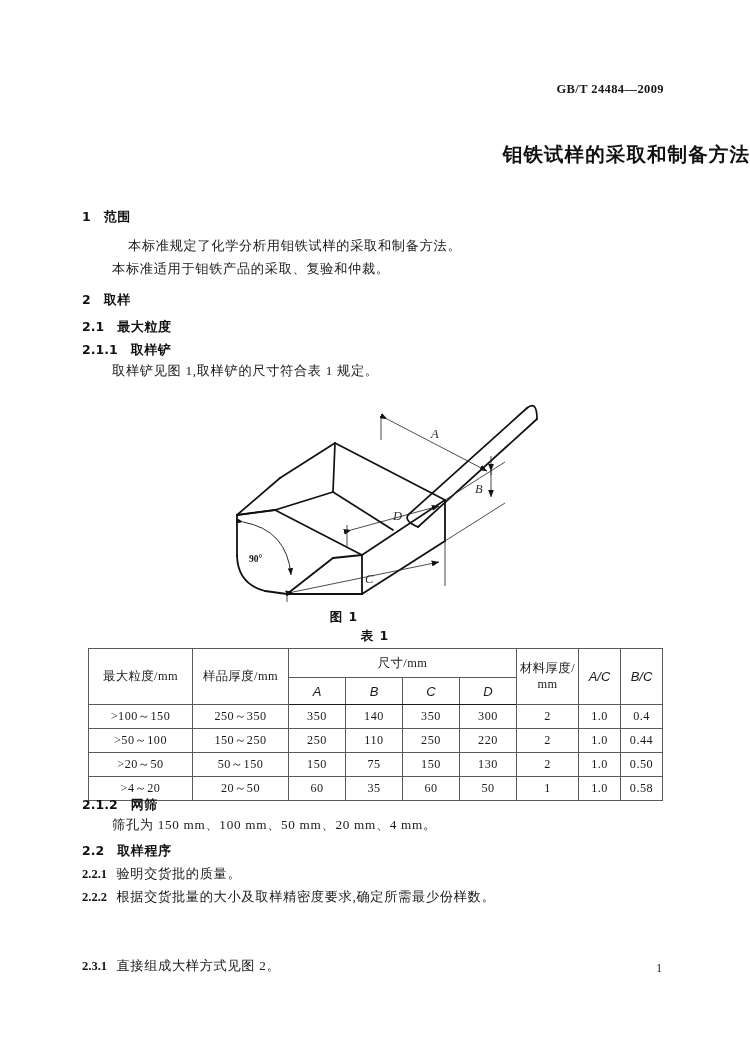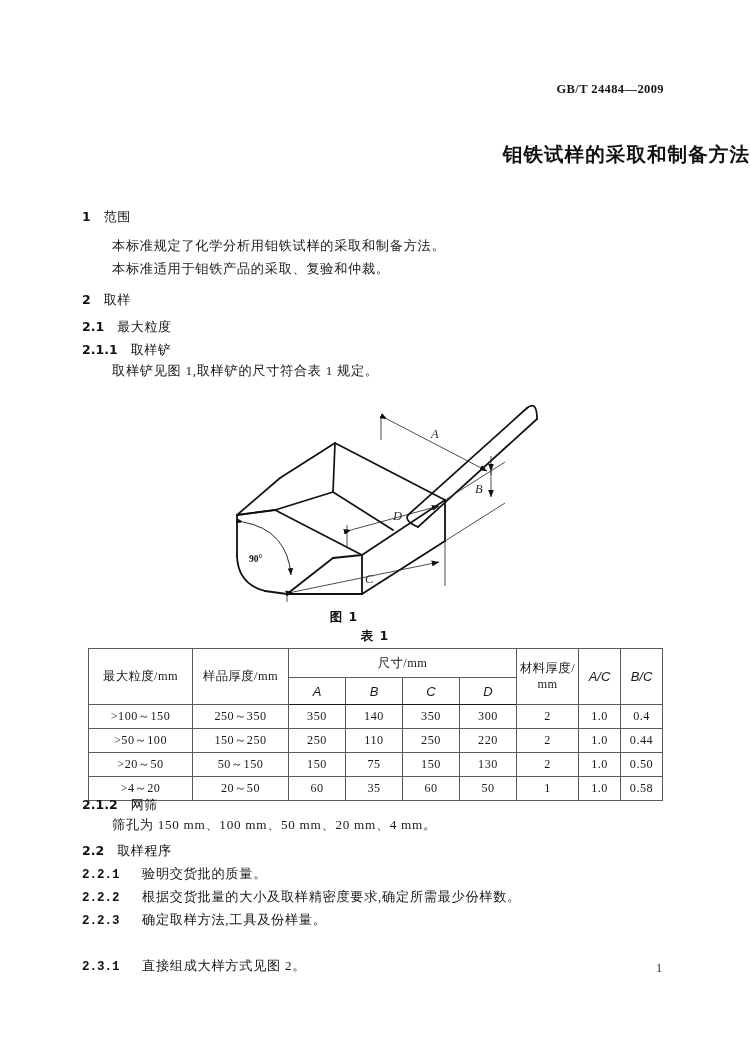--- a/index.html
+++ b/index.html
@@ -59,34 +59,34 @@
   .h-num {
     font-family: "DejaVu Sans", "Liberation Sans", sans-serif;
     font-size: 12.5px;
     font-weight: bold;
     color: #111;
     white-space: pre;
   }
   .h-cn {
     font-family: "DejaVu Sans", "Liberation Sans", sans-serif;
     font-size: 13px;
-    font-weight: normal;
+    font-weight: bold;
     letter-spacing: 0.6px;
     color: #111;
     margin-top: 8px;
   }
   .para {
     font-family: "Liberation Serif", "DejaVu Serif", serif;
     font-size: 13.2px;
     letter-spacing: 0.7px;
     color: #1a1a1a;
     white-space: pre;
   }
   .num-inline {
-    font-family: Liberation Mono, monospace;
+    font-family: Liberation Serif, serif;
     font-size: 12.5px;
     font-weight: bold;
     color: #111;
     white-space: pre;
   }
   .cn-inline {
     font-family: "Liberation Serif", "DejaVu Serif", serif;
     font-size: 13.2px;
     letter-spacing: 0.7px;
     color: #1a1a1a;
@@ -189,21 +189,21 @@
 
 <div class="page">
 
   <div class="std-header">GB/T 24484—2009</div>
 
   <div class="doc-title">钼铁试样的采取和制备方法</div>
 
   <div class="blk" style="top:208px;">
     <span class="h-num">1</span><span class="h-num">   </span><span class="h-cn">范围</span>
   </div>
-  <div class="blk para" style="top:239px; left:112px;">本标准规定了化学分析用钼铁试样的采取和制备方法。</div>
+  <div class="blk para" style="top:239px; left:128px;">本标准规定了化学分析用钼铁试样的采取和制备方法。</div>
   <div class="blk para" style="top:262px; left:112px;">本标准适用于钼铁产品的采取、复验和仲裁。</div>
 
   <div class="blk" style="top:291px;">
     <span class="h-num">2</span><span class="h-num">   </span><span class="h-cn">取样</span>
   </div>
 
   <div class="blk" style="top:318px;">
     <span class="h-num">2.1</span><span class="h-num">   </span><span class="h-cn">最大粒度</span>
   </div>
 
@@ -386,23 +386,20 @@
   </div>
 
   <div class="blk" style="top:865px;">
     <span class="num-inline">2.2.1</span><span class="num-inline">   </span><span class="cn-inline">验明交货批的质量。</span>
   </div>
 
   <div class="blk" style="top:888px;">
     <span class="num-inline">2.2.2</span><span class="num-inline">   </span><span class="cn-inline">根据交货批量的大小及取样精密度要求,确定所需最少份样数。</span>
   </div>
 
-  <div class="blk" style="top:911px;">
-    <span class="num-inline">2.2.3</span><span class="num-inline">   </span><span class="cn-inline">确定取样方法,工具及份样量。</span>
-  </div>
 
 
   <div class="blk" style="top:957px;">
     <span class="num-inline">2.3.1</span><span class="num-inline">   </span><span class="cn-inline">直接组成大样方式见图 2。</span>
   </div>
 
   <div class="page-num">1</div>
 
 </div>
 

